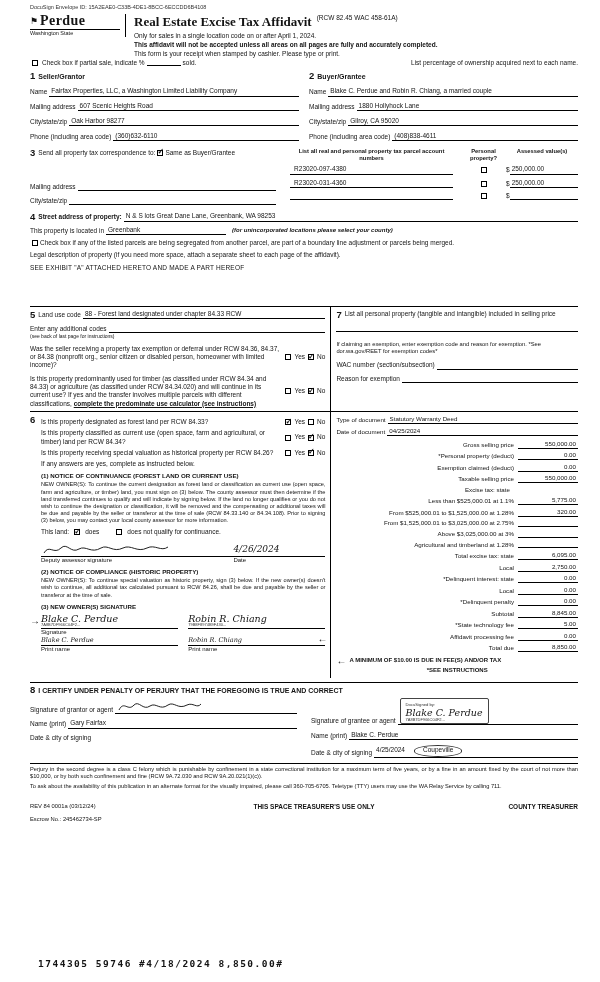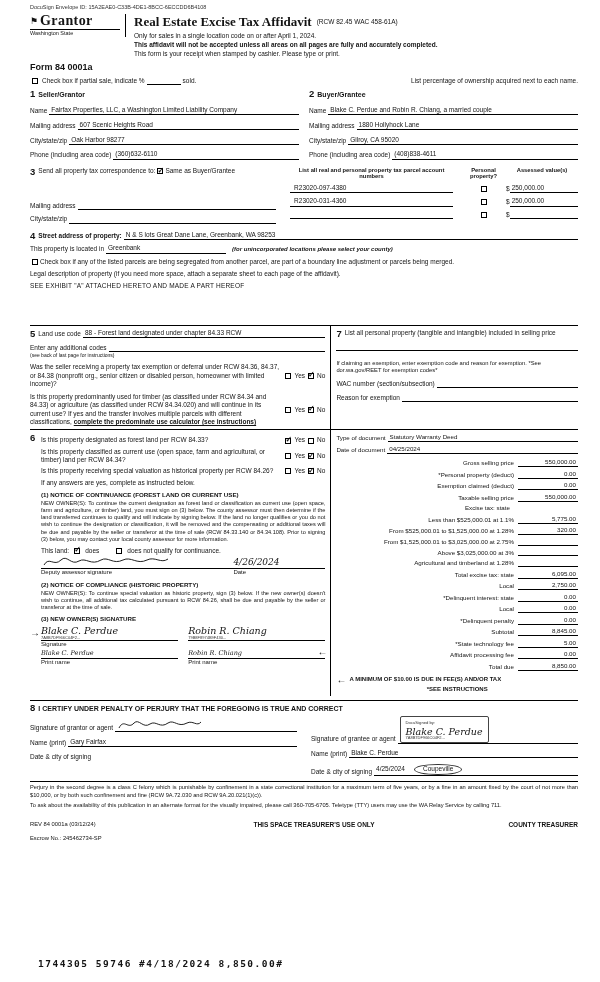--- a/index.html
+++ b/index.html
@@ -9,21 +9,21 @@
 .bold{font-weight:bold;}
 .tiny{font-size:5px;}
 .small{font-size:5.8px;}
 .docusign{font-size:5.5px;color:#333;margin-bottom:3px;}
 .header{display:flex;align-items:flex-start;}
 .logo{width:96px;border-right:1.2px solid #000;padding-right:5px;flex:none;}
 .logo-name{font-family:"Liberation Serif",serif;font-weight:bold;font-size:14px;letter-spacing:.4px;line-height:1;}
 .logo-flag{font-size:9px;line-height:1;}
 .logo-sub{font-size:5.5px;border-top:1px solid #000;margin-top:1px;}
 .header-main{flex:1;padding-left:8px;}
-.title-row{display:flex;align-items:center;gap:5px;}
+.title-row{display:flex;align-items:flex-start;gap:5px;}
 .title{font-size:13px;font-weight:bold;font-family:"Liberation Serif",serif;}
 .title-ref{font-size:6.5px;}
 .hdr-notes div{margin-top:1px;}
 .form-number{font-weight:bold;font-size:9px;margin:3px 0 4px;}
 .flexrow{display:flex;align-items:flex-end;}
 .partial{display:flex;align-items:center;gap:2px;margin-bottom:4px;}
 .blank-u{display:inline-block;width:34px;border-bottom:1px solid #000;height:7px;}
 .ml-auto{margin-left:auto;}
 .two-col{display:flex;gap:10px;}
 .col{flex:1;min-width:0;}
@@ -54,21 +54,21 @@
 .regionB{border-top:1px solid #000;display:flex;}
 .w55{width:55%;border-right:1px solid #000;padding:3px 5px 3px 0;}
 .w45{width:45%;padding:3px 0 3px 5px;}
 .q-row{display:flex;align-items:center;margin-top:3px;}
 .q-text{flex:1;}
 .yn{display:flex;align-items:center;gap:1px;flex:none;margin-left:3px;}
 .u-inline{text-decoration:underline;}
 .notice-title{font-weight:bold;font-size:6.2px;margin-top:4px;}
 .notice-body{font-size:5.6px;text-align:justify;margin-top:1px;}
 .land-row{display:flex;align-items:center;gap:3px;margin-top:4px;}
-.sig-flex{display:flex;align-items:flex-end;}
+.sig-flex{display:flex;align-items:flex-end;margin-top:6px;}
 .sigline{border-bottom:1px solid #000;min-height:10px;position:relative;}
 .grow{flex:1;}
 .date-cell{width:92px;flex:none;}
 .under-label{font-size:6px;}
 .script{font-family:"DejaVu Serif",serif;font-style:italic;font-size:9.5px;line-height:1;display:block;white-space:nowrap;}
 .hand{font-family:"DejaVu Serif",serif;font-style:italic;}
 .hand-date{font-family:"DejaVu Serif",serif;font-style:italic;font-size:9px;}
 .ds-id{font-size:4px;color:#333;display:block;line-height:1.1;}
 .sig-cols{display:flex;gap:10px;margin-top:3px;}
 .sig-col{flex:1;min-width:0;position:relative;}
@@ -101,37 +101,36 @@
 <body>
 
 <div class="page">
 
   <div class="docusign">DocuSign Envelope ID: 15A2EAE0-C33B-4DE1-8BCC-6ECCDD6B4108</div>
 
   <div class="header">
     <div class="logo">
       <div class="flexrow" style="align-items:center;gap:2px;">
         <span class="logo-flag">⚑</span>
-        <span class="logo-name">Grantor</span>
+        <span class="logo-name">Perdue</span>
       </div>
       <div class="logo-sub">Washington State</div>
     </div>
     <div class="header-main">
       <div class="title-row">
         <span class="title">Real Estate Excise Tax Affidavit</span>
         <span class="title-ref">(RCW 82.45 WAC 458-61A)</span>
       </div>
       <div class="hdr-notes">
         <div>Only for sales in a single location code on or after April 1, 2024.</div>
         <div class="bold">This affidavit will not be accepted unless all areas on all pages are fully and accurately completed.</div>
         <div>This form is your receipt when stamped by cashier. Please type or print.</div>
       </div>
     </div>
   </div>
-  <div class="form-number">Form 84 0001a</div>
 
   <div class="partial">
     <span class="cb"></span>
     <span>Check box if partial sale, indicate %</span>
     <span class="blank-u"></span>
     <span>sold.</span>
     <span class="ml-auto">List percentage of ownership acquired next to each name.</span>
   </div>
 
   <div class="two-col">

